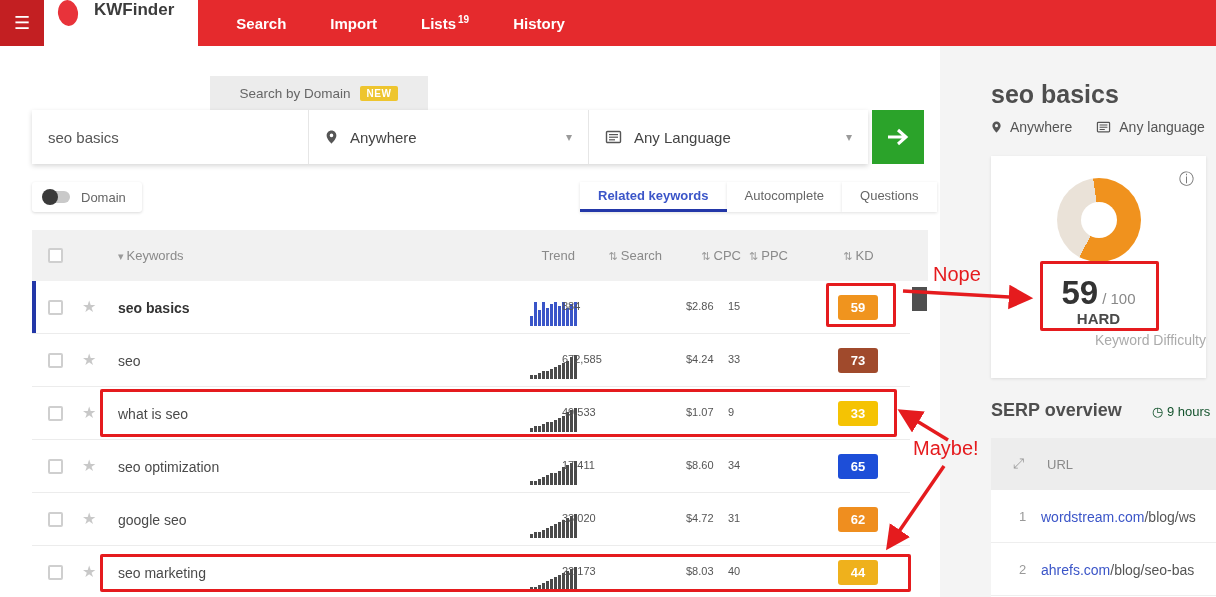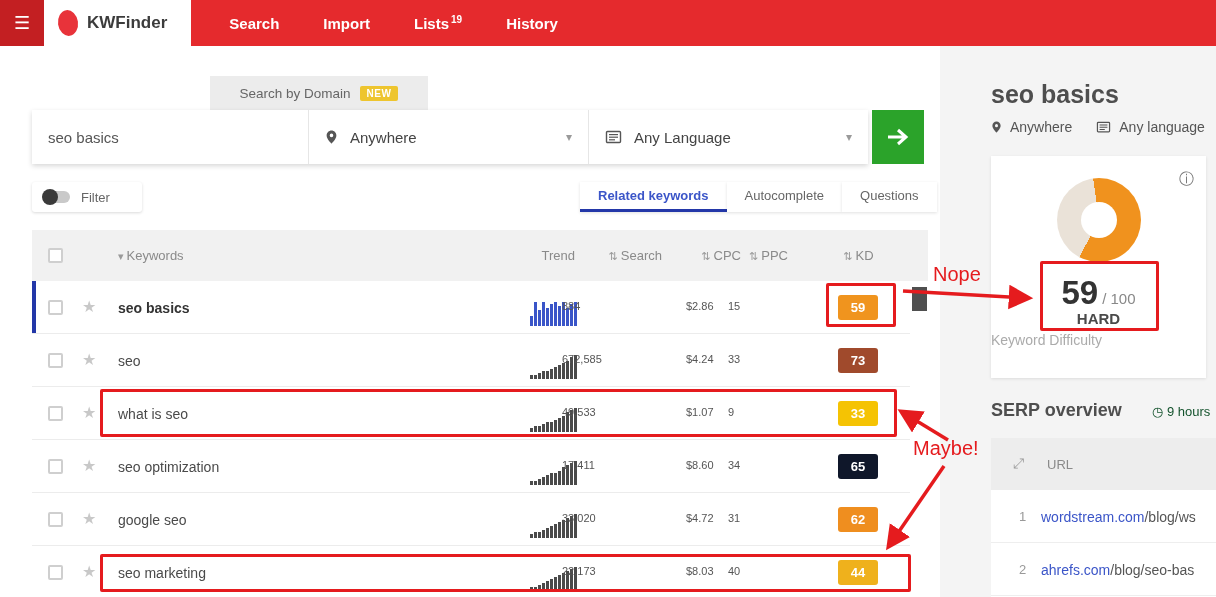--- a/index.html
+++ b/index.html
@@ -3,21 +3,21 @@
 <meta charset="utf-8">
 <style>
   *{margin:0;padding:0;box-sizing:border-box}
   html,body{width:1216px;height:597px;overflow:hidden}
   body{font-family:"Liberation Sans",sans-serif;background:#fff}
   #app{position:relative;width:1216px;height:597px;overflow:hidden;background:#fff}
 
   
   .topnav{position:absolute;left:0;top:0;width:1216px;height:46px;background:#e52a2d;display:flex;align-items:stretch;z-index:5}
   .burger{width:44px;background:#c31f22;color:#fff;display:flex;align-items:center;justify-content:center;font-size:18px;cursor:pointer}
-  .brand{background:#fff;display:flex;align-items:center;gap:9px;padding:0 24px 0 14px;cursor:pointer}
+  .brand{background:#fff;display:flex;align-items:flex-start;gap:16px;padding:0 24px 0 14px;cursor:pointer}
   .blob{width:20px;height:26px;background:#e8333a;border-radius:50%;transform:rotate(-8deg)}
   .bname{font-weight:bold;font-size:17px;color:#3c3c3c}
   .navlinks{display:flex;align-items:center;padding-left:16px}
   .navlink{color:#fff;font-weight:bold;font-size:15px;padding:0 22px;cursor:pointer;white-space:nowrap}
   .navlink sup{font-size:10px;font-weight:bold;margin-left:2px}
 
   
   .tab-kw{position:absolute;left:32px;top:72px;width:178px;height:38px;background:#fff;border-top:4px solid #2337a8;display:flex;align-items:center;justify-content:center;font-weight:bold;font-size:13.5px;color:#3c3c3c;cursor:pointer;z-index:2}
   .tab-domain{position:absolute;left:210px;top:76px;width:218px;height:34px;background:#ececec;display:flex;align-items:center;justify-content:center;gap:9px;font-size:13.5px;color:#666;cursor:pointer}
   .badge-new{background:#eec52e;color:#fff;font-size:10px;font-weight:bold;padding:2px 7px;border-radius:2px;letter-spacing:.5px}
@@ -74,21 +74,21 @@
   .sb-meta{position:absolute;left:991px;top:119px;display:flex;align-items:center;gap:8px;font-size:14px;color:#555;white-space:nowrap}
   .sb-meta .gap{width:8px}
   .kd-card{position:absolute;left:991px;top:156px;width:215px;height:222px;background:#fff;box-shadow:0 1px 3px rgba(0,0,0,.1)}
   .info{position:absolute;right:12px;top:14px;color:#777;font-size:15px;cursor:pointer}
   .donut{position:absolute;left:66px;top:22px;width:84px;height:84px;border-radius:50%;background:conic-gradient(from -8deg,#f0921e 0 216deg,#eae2d8 216deg 360deg)}
   .donut::after{content:"";position:absolute;left:24px;top:24px;width:36px;height:36px;border-radius:50%;background:#fff}
   .scoreline{position:absolute;left:0;top:118px;width:100%;text-align:center;white-space:nowrap}
   .score{font-size:33px;font-weight:bold;color:#333}
   .scoremax{font-size:15px;color:#888;margin-left:4px}
   .level{position:absolute;left:0;top:154px;width:100%;text-align:center;font-size:15px;font-weight:bold;color:#4a4a4a}
-  .kdlabel{position:absolute;left:0;top:176px;width:100%;text-align:left;font-size:14px;color:#ababab}
+  .kdlabel{position:absolute;left:0;top:176px;width:100%;text-align:right;font-size:14px;color:#ababab}
   .serp-title{position:absolute;left:991px;top:400px;font-size:18px;font-weight:bold;color:#4e4e4e}
   .serp-time{position:absolute;left:1152px;top:404px;font-size:13px;color:#14532d;white-space:nowrap}
   .serp-table{position:absolute;left:991px;top:438px;width:240px;height:159px;background:#fff}
   .serp-head{height:52px;background:#ededed;position:relative;font-size:13px;color:#8a8a8a}
   .serp-head .expand{position:absolute;left:22px;top:17px;color:#9a9a9a;font-size:14px}
   .serp-head .urlh{position:absolute;left:56px;top:19px}
   .serp-row{height:53px;position:relative;border-bottom:1px solid #eee;font-size:14px;cursor:pointer}
   .serp-rank{position:absolute;left:28px;top:19px;color:#999;font-size:13px}
   .serp-url{position:absolute;left:50px;top:19px;white-space:nowrap;overflow:hidden;width:185px}
   .serp-url a{color:#3b55c8;text-decoration:none}
@@ -156,21 +156,21 @@
     </div>
   </div>
   <div class="gobtn">
     <svg width="24" height="18" viewBox="0 0 24 18">
         <path d="M2 9h16M12 2l8 7-8 7" stroke="#fff" stroke-width="3" fill="none"></path>
       </svg>
   </div>
 
   <div class="filterbox">
     <span class="toggle"></span>
-    <span class="filterlabel">Filter</span>
+    <span class="filterlabel">Domain</span>
   </div>
   <div class="rtabs">
     <div class="rtab active">
         <span>Related keywords</span>
       </div>
     <div class="rtab">
         <span>Autocomplete</span>
       </div>
     <div class="rtab">
         <span>Questions</span>
@@ -271,21 +271,21 @@
           <i style="height: 12px; background: rgb(74, 74, 74);"></i>
           <i style="height: 14px; background: rgb(74, 74, 74);"></i>
           <i style="height: 18px; background: rgb(74, 74, 74);"></i>
           <i style="height: 20px; background: rgb(74, 74, 74);"></i>
           <i style="height: 22px; background: rgb(74, 74, 74);"></i>
           <i style="height: 24px; background: rgb(74, 74, 74);"></i>
         </span>
         <span class="num c-search">17,411</span>
         <span class="num c-cpc">$8.60</span>
         <span class="num c-ppc">34</span>
-        <span class="kd" style="background:#0f172a">65</span>
+        <span class="kd" style="background:#1d4ed8">65</span>
       </div>
       <div class="krow">
         <span class="cb"></span>
         <span class="star">★</span>
         <span class="kw">google seo</span>
         <span class="trend">
           <i style="height: 4px; background: rgb(74, 74, 74);"></i>
           <i style="height: 6px; background: rgb(74, 74, 74);"></i>
           <i style="height: 6px; background: rgb(74, 74, 74);"></i>
           <i style="height: 8px; background: rgb(74, 74, 74);"></i>

